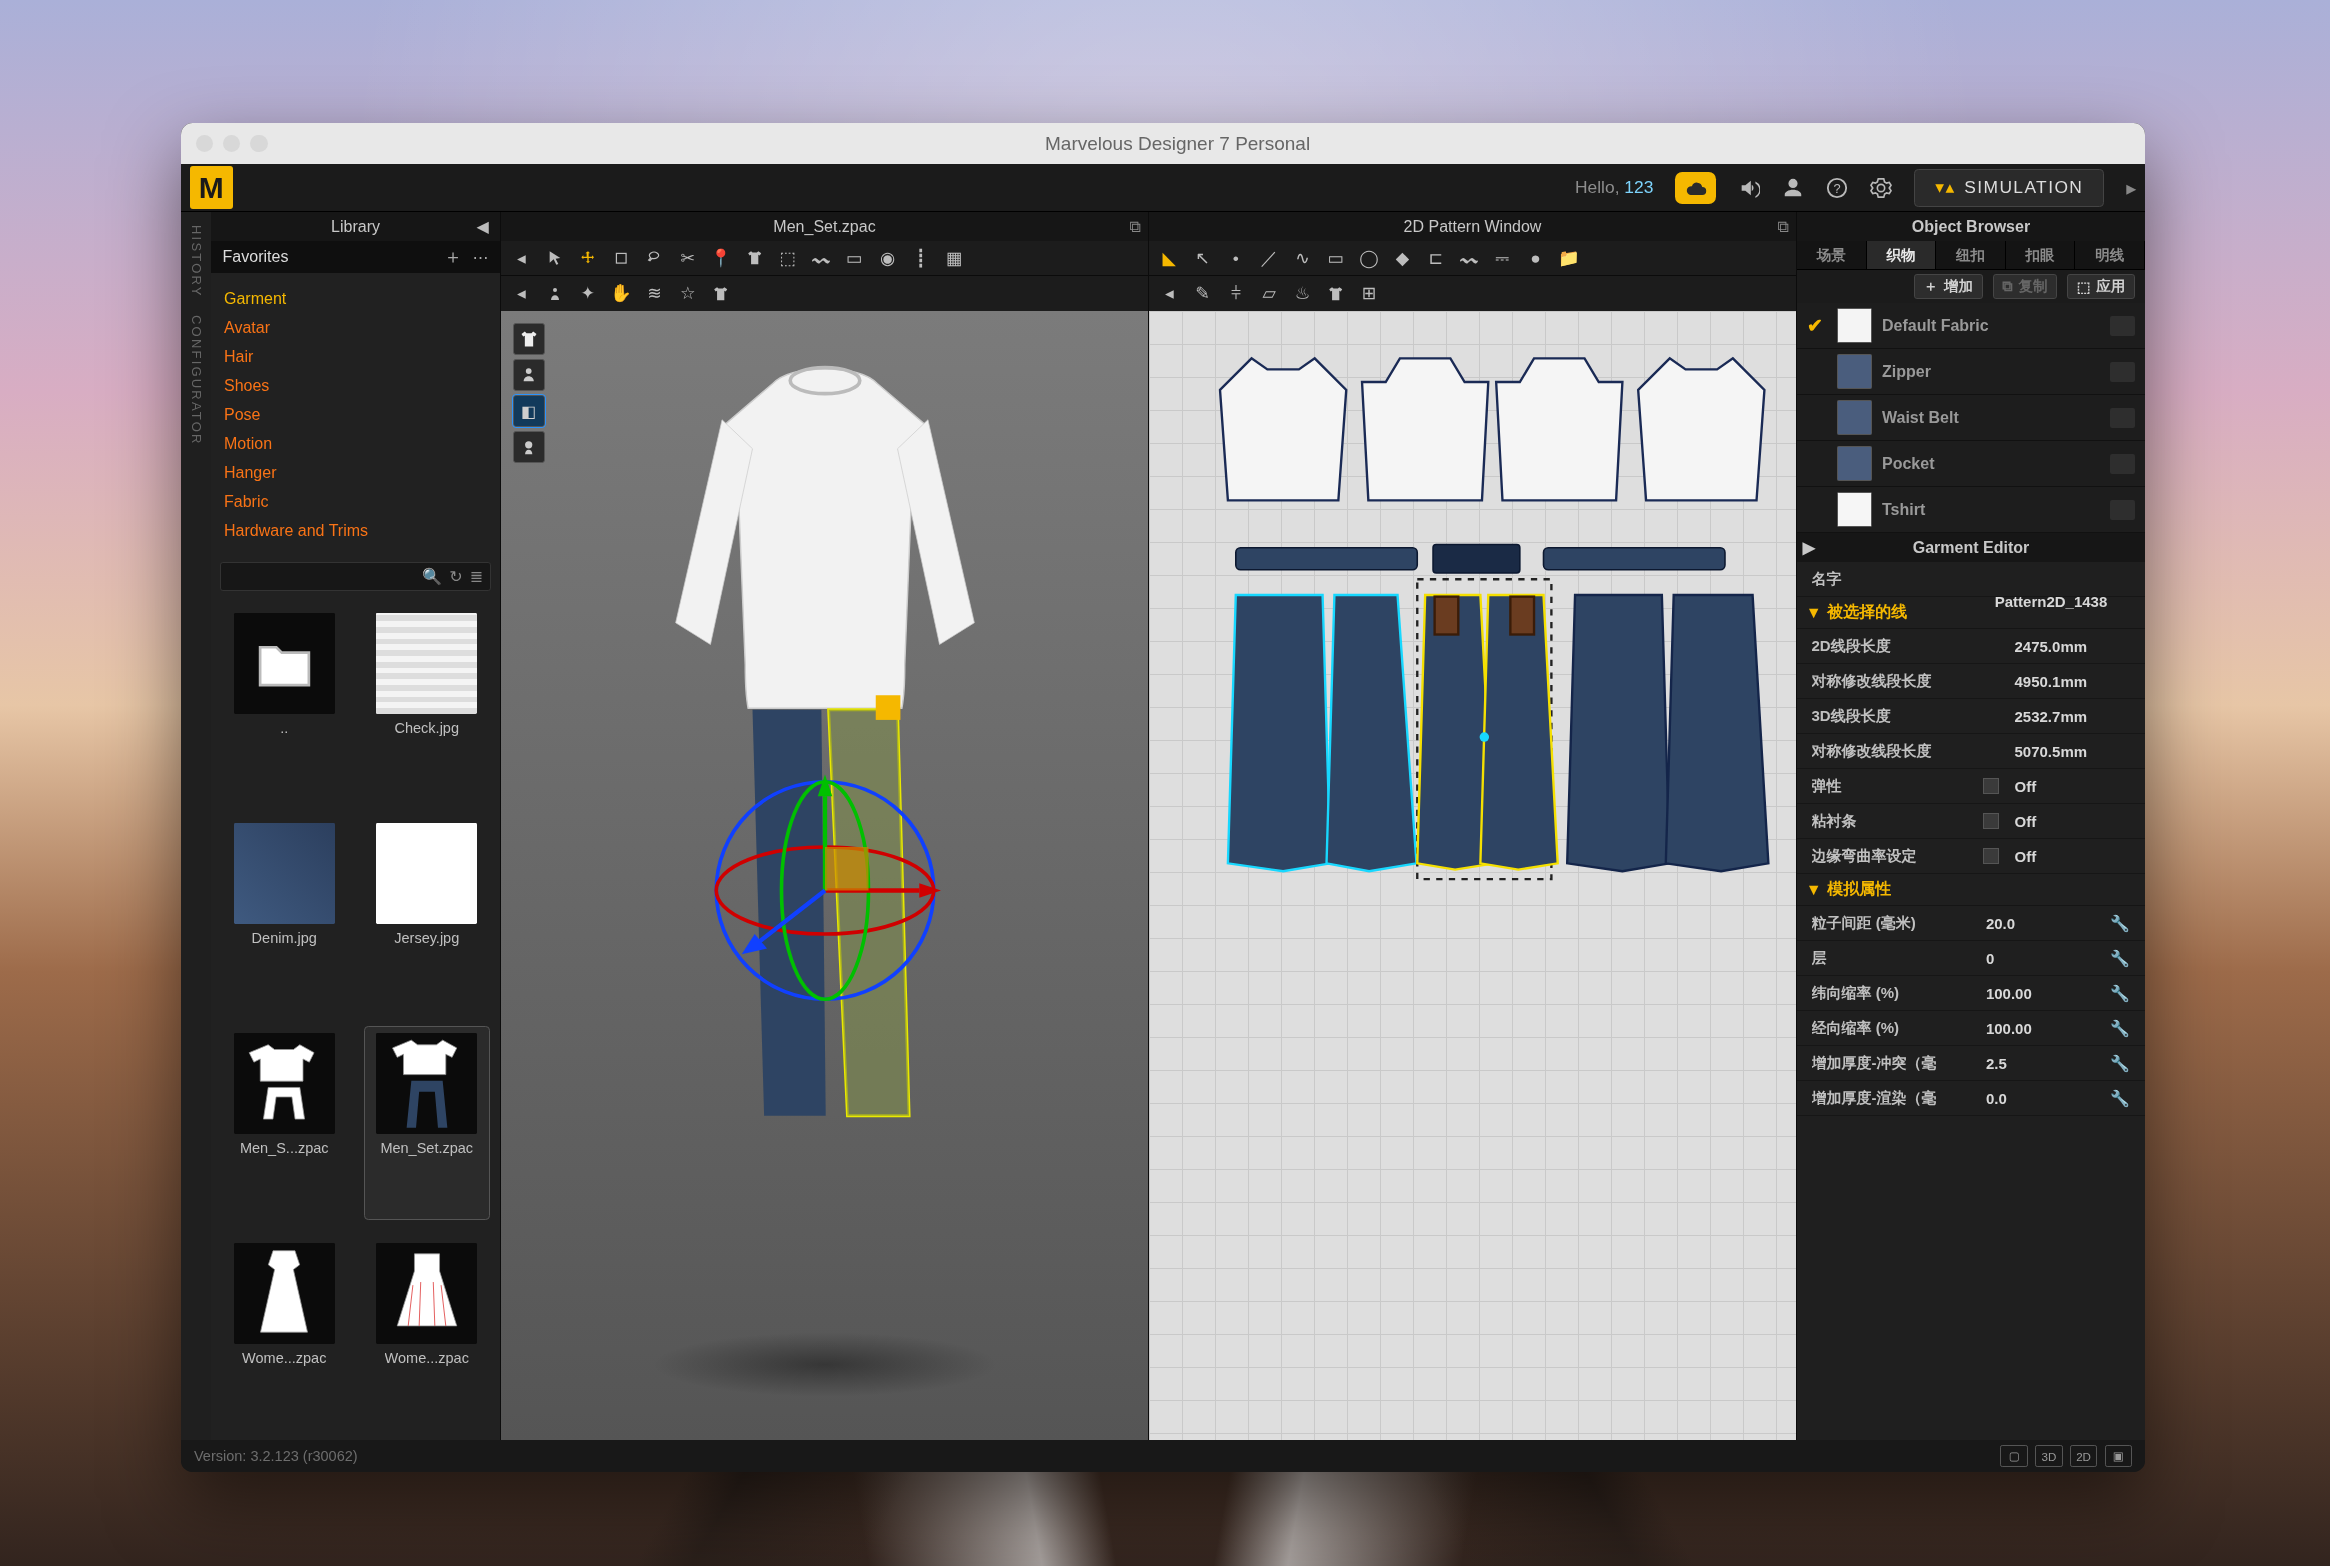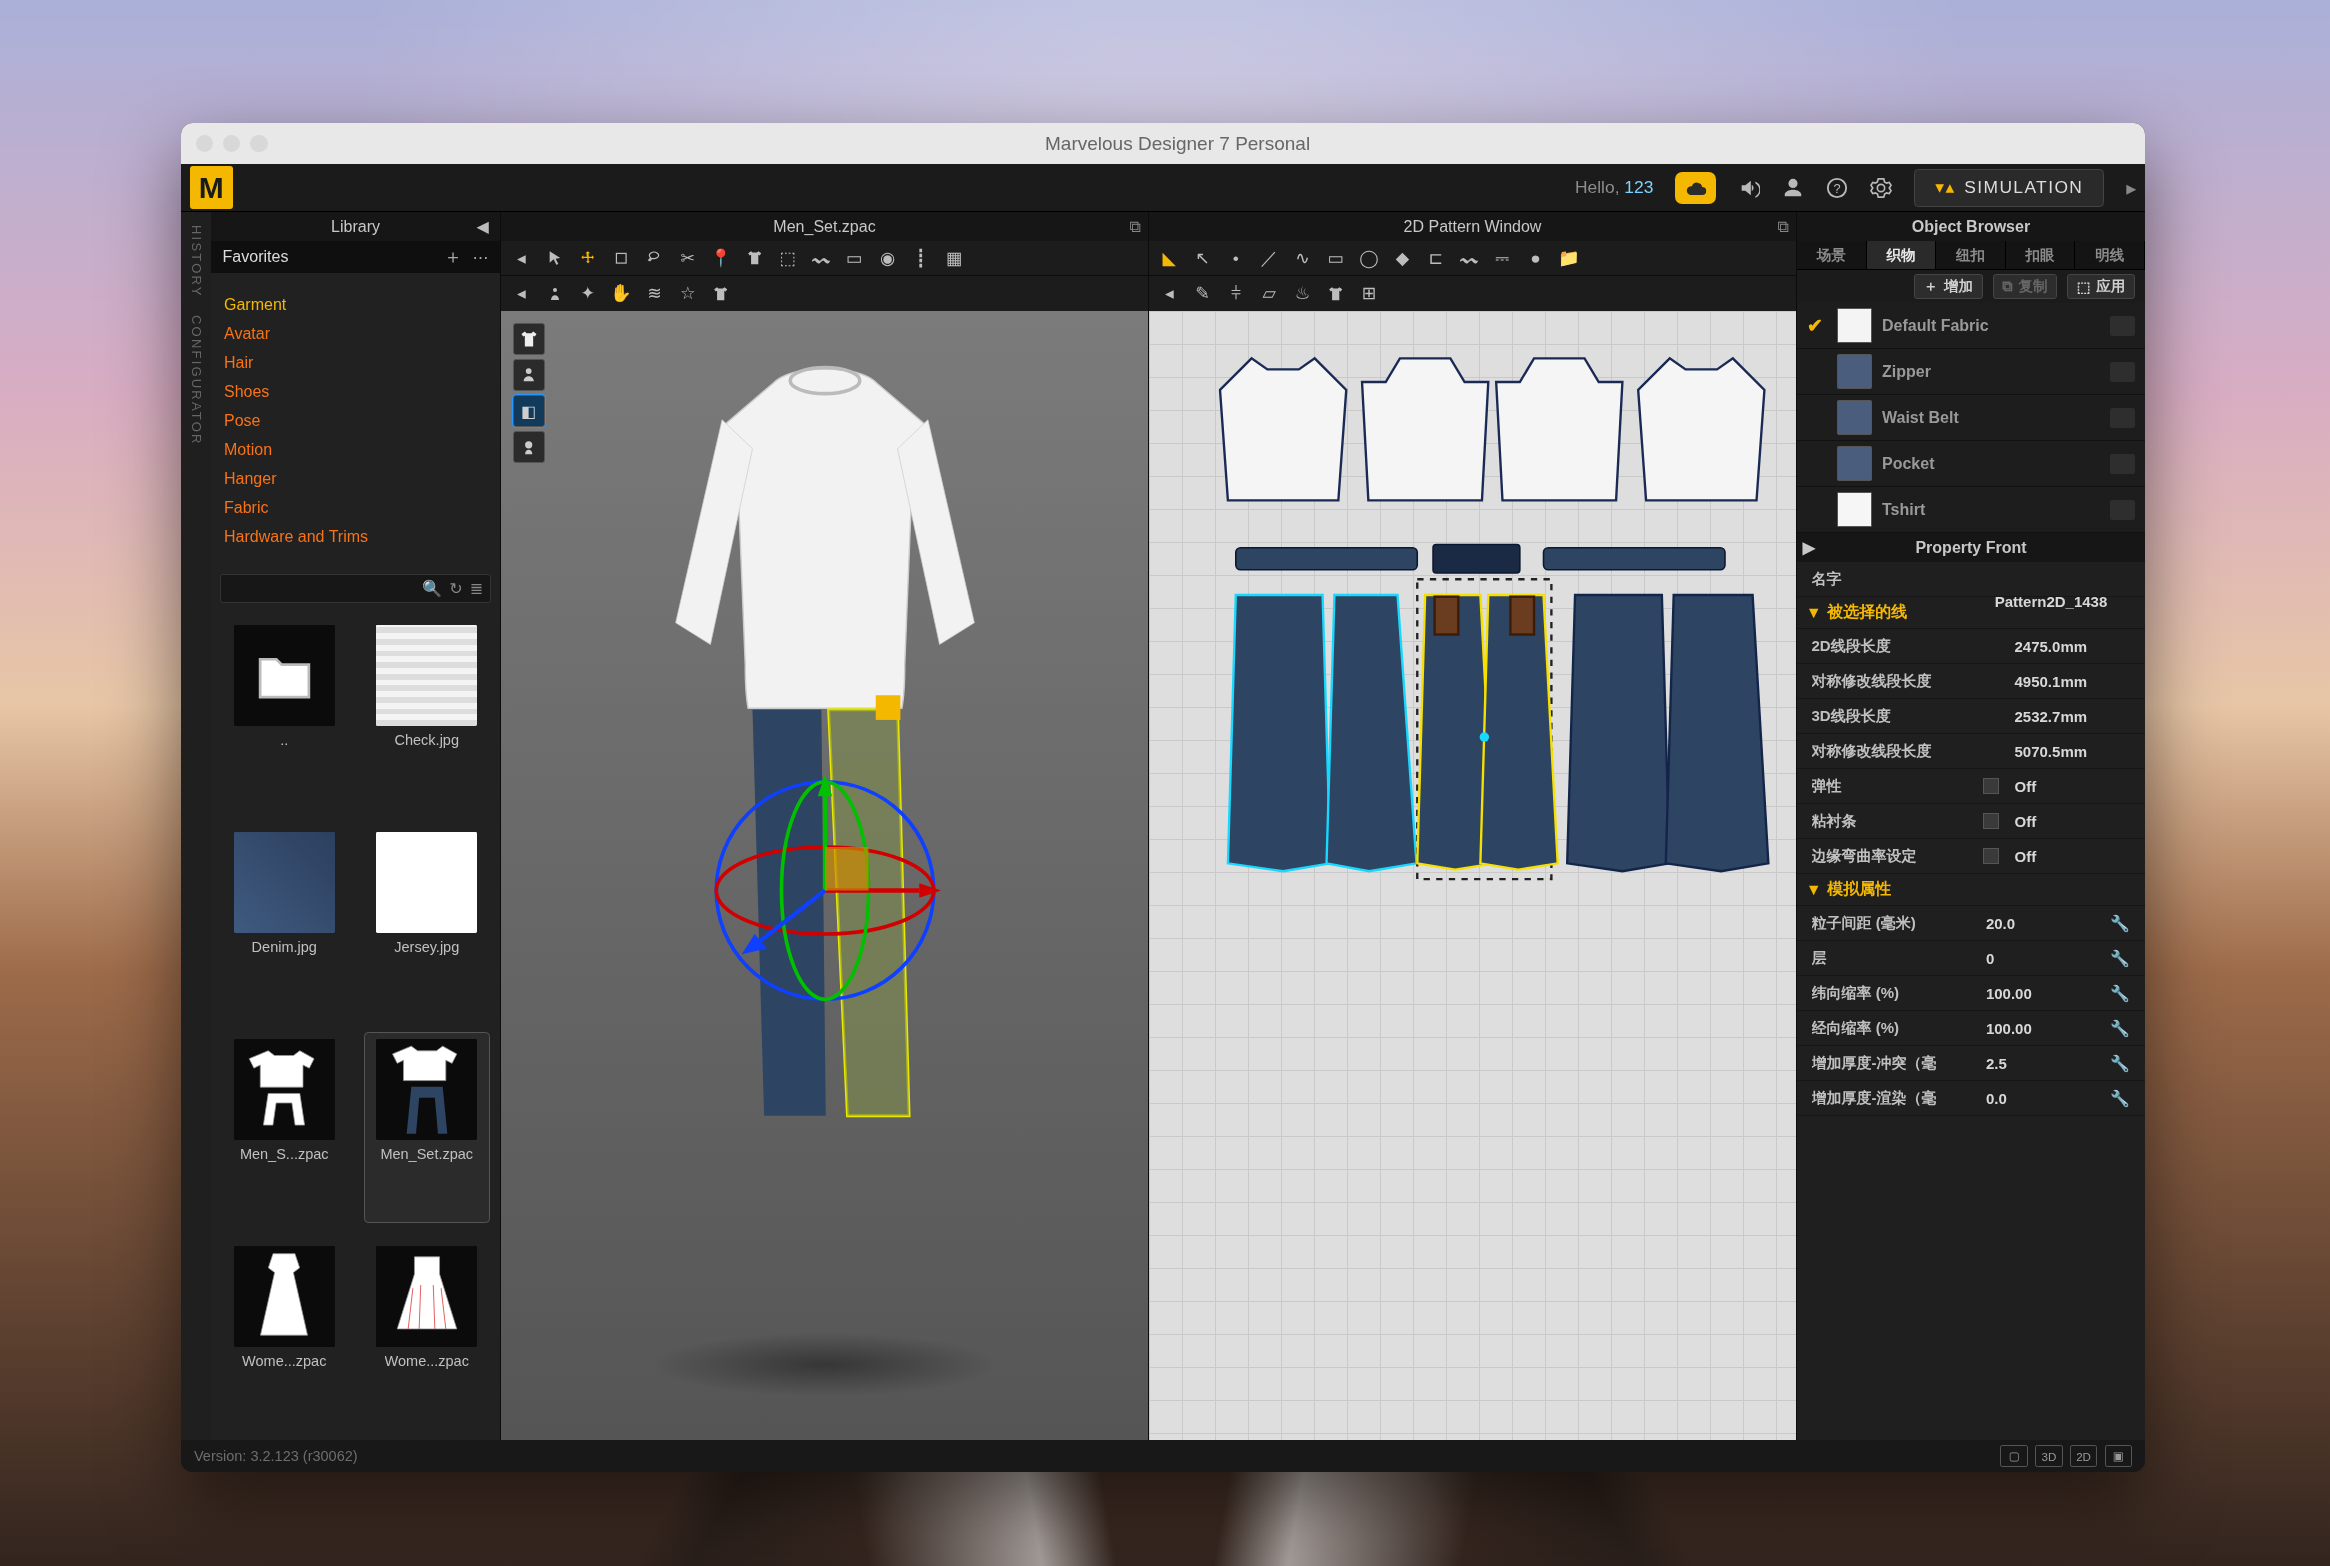--- a/index.html
+++ b/index.html
@@ -42,21 +42,21 @@
 .main{flex:1;display:flex;min-height:0;}
 .sidetabs{width:30px;background:#1f1f1f;color:#666;font-size:13px;display:flex;flex-direction:column;align-items:center;gap:17.4px;padding-top:13px;}
 .sidetabs div{writing-mode:vertical-rl;letter-spacing:2.2px;cursor:pointer;}
 .library{width:290px;background:#212121;display:flex;flex-direction:column;border-right:0.7px solid #0c0c0c;}
 .panel-hdr{height:29px;background:#161616;color:#c8c8c8;font-size:16px;display:flex;align-items:center;justify-content:center;position:relative;}
 .panel-hdr .arrow-l,.panel-hdr .arrow-r{position:absolute;top:0;bottom:0;width:29px;display:flex;align-items:center;justify-content:center;color:#bbb;}
 .panel-hdr .arrow-l{left:auto;right:2.9px;}
 .fav-row{height:32px;background:#0f0f0f;display:flex;align-items:center;padding:0 11.6px;color:#ddd;font-size:16px;}
 .fav-row .plus{margin-left:auto;color:#aaa;font-size:19px;margin-right:10px;}
 .fav-row .dots{color:#aaa;}
-.lib-list{padding:17px 0;}
+.lib-list{padding:11px 0;}
 .lib-item{height:29px;display:flex;align-items:center;padding:0 13px;color:#f97316;font-size:16px;cursor:pointer;}
 .lib-item.active{color:#f5b800;}
 .lib-search{height:29px;margin:5.8px 8.7px;background:#171717;border:0.7px solid #333;border-radius:2.9px;display:flex;align-items:center;padding:0 7.2px;gap:7.2px;}
 .lib-search input{flex:1;background:transparent;border:none;outline:none;color:#ccc;font-size:14.5px;}
 .lib-search .ico{color:#888;font-size:16px;}
 .lib-grid{flex:1;overflow:auto;padding:10px;display:grid;grid-template-columns:1fr 1fr;gap:16px;}
 .thumb{display:flex;flex-direction:column;align-items:center;gap:5.8px;padding:5.8px;border:0.7px solid transparent;border-radius:4.3px;}
 .thumb.sel{border-color:#555;background:#2b2b2b;}
 .thumb .img{width:101px;height:101px;background:#eaeaea;border-radius:1.4px;display:flex;align-items:center;justify-content:center;overflow:hidden;}
 .thumb .cap{font-size:14.5px;color:#c0c0c0;white-space:nowrap;overflow:hidden;text-overflow:ellipsis;max-width:116px;text-align:center;}
@@ -499,21 +499,21 @@
           <div class="ob-row">
             <span class="chk"></span>
             <span class="sw" style="background:#f6f6f6"></span>
             <span class="nm">Tshirt</span>
             <span class="tag"></span>
           </div>
         </div>
 
       <div class="prop-hdr">
         <span class="arrow-l" style="position:absolute;left:5.8px;">▶</span>
-        <span>Property Front</span>
+        <span>Garment Editor</span>
       </div>
       <div class="prop-body" id="prop-body">
         <div class="prow">
           <span class="k">名字</span>
           <span class="v" style="width:159px;text-align:center;margin-top:44px;">Pattern2D_1438</span>
         </div>
       <div class="section"><span class="caret">▼</span> 被选择的线</div>
           <div class="prow">
             <span class="k">2D线段长度</span>
             <span class="v">2475.0mm</span>

